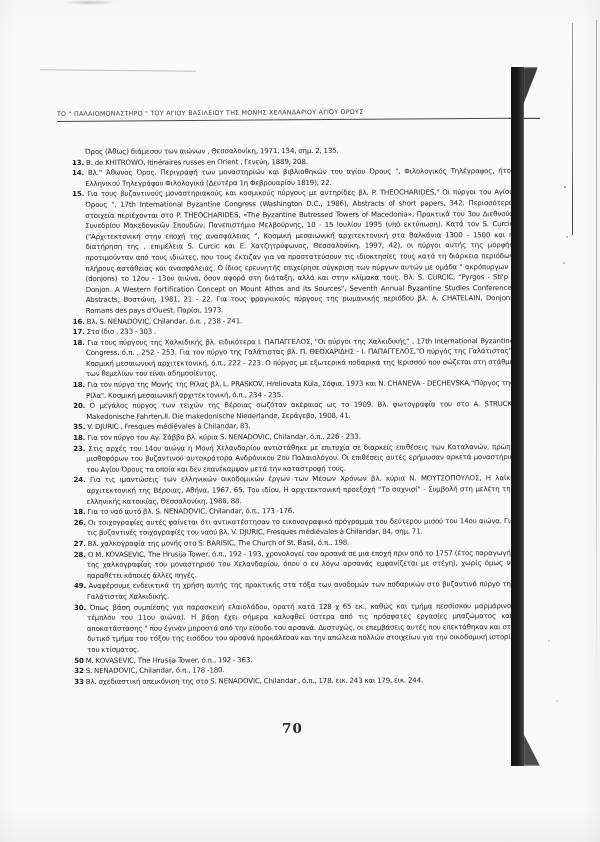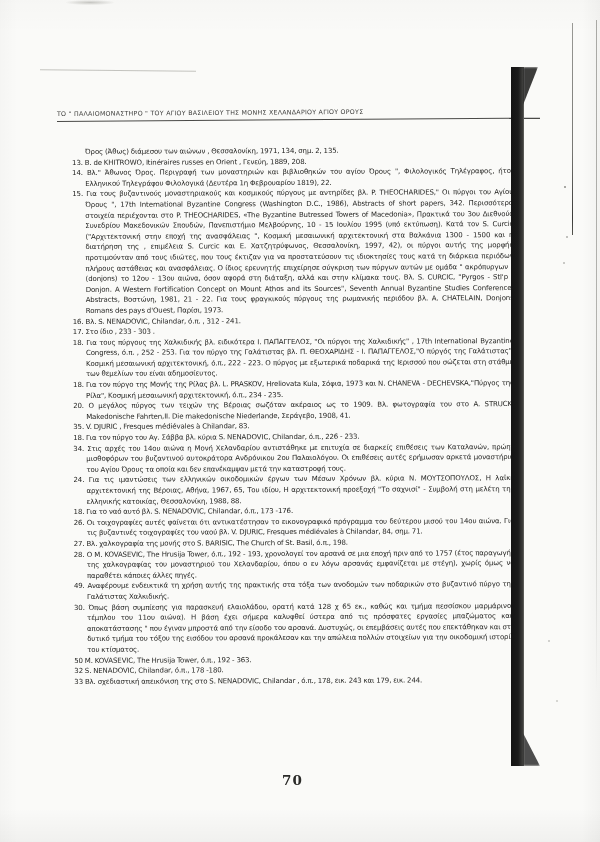--- a/index.html
+++ b/index.html
@@ -20,23 +20,23 @@
     white-space:nowrap;
   }
   .content{
     position:absolute;left:72px;top:147px;width:441px;
     font-size:7px;line-height:10.6px;letter-spacing:-0.12px;word-spacing:-0.2px;
     text-align:justify;color:#1d1d1b;
     transform:rotate(-0.25deg);transform-origin:left top;
   }
   .cont-line{margin:0 0 0 0;padding-left:13px;}
   .fn{padding-left:13px;text-indent:-13px;}
-  .fn-num{font-weight:normal;}
+  .fn-num{font-weight:bold;}
   .pagenum{
-    position:absolute;left:282px;top:772px;
+    position:absolute;left:282px;top:720px;
     font-family:"DejaVu Serif", serif;font-weight:bold;
     font-size:13.5px;color:#2a2a28;letter-spacing:1px;
   }
   
   .streak{
     position:absolute;left:511px;top:67px;width:13px;height:699px;
     background:linear-gradient(90deg,#141414 0%,#1b1b1b 55%,#3e3e3c 90%,#6a6a66 100%);
     filter:blur(0.4px);
   }
   .streak-flare-top{
@@ -79,28 +79,28 @@
 <div class="diag-line"></div>
 
 <div class="header">ΤΟ " ΠΑΛΑΙΟΜΟΝΑΣΤΗΡΟ " ΤΟΥ ΑΓΙΟΥ ΒΑΣΙΛΕΙΟΥ ΤΗΣ ΜΟΝΗΣ ΧΕΛΑΝΔΑΡΙΟΥ ΑΓΙΟΥ ΟΡΟΥΣ</div>
 
 <div class="content">
   <p class="cont-line">Όρος (Άθως) διάμεσου των αιώνων , Θεσσαλονίκη, 1971, 134, σημ. 2, 135.</p>
   <div id="footnote-list">
       <div class="fn"><span class="fn-num">13.</span><span> B. de KHITROWO, Itinéraires russes en Orient , Γενεύη, 1889, 208.</span></div>
       <div class="fn"><span class="fn-num">14.</span><span> Βλ." Άθωνος Όρος. Περιγραφή των μοναστηριών και βιβλιοθηκών του αγίου Όρους ", Φιλολογικός Τηλέγραφος, ήτοι Ελληνικού Τηλεγράφου Φιλολογικά (Δευτέρα 1η Φεβρουαρίου 1819), 22.</span></div>
       <div class="fn"><span class="fn-num">15.</span><span> Για τους βυζαντινούς μοναστηριακούς και κοσμικούς πύργους με αντηρίδες βλ. P. THEOCHARIDES," Οι πύργοι του Αγίου Όρους ", 17th International Byzantine Congress (Washington D.C., 1986), Abstracts of short papers, 342. Περισσότερα στοιχεία περιέχονται στο P. THEOCHARIDES, «The Byzantine Butressed Towers of Macedonia», Πρακτικά του 3ου Διεθνούς Συνεδρίου Μακεδονικών Σπουδών, Πανεπιστήμιο Μελβούρνης, 10 - 15 Ιουλίου 1995 (υπό εκτύπωση). Κατά τον S. Curcic ("Αρχιτεκτονική στην εποχή της ανασφάλειας ", Κοσμική μεσαιωνική αρχιτεκτονική στα Βαλκάνια 1300 - 1500 και η διατήρηση της , επιμέλεια S. Curcic και E. Χατζητρύφωνος, Θεσσαλονίκη, 1997, 42), οι πύργοι αυτής της μορφής προτιμούνταν από τους ιδιώτες, που τους έκτιζαν για να προστατεύσουν τις ιδιοκτησίες τους κατά τη διάρκεια περιόδων πλήρους αστάθειας και ανασφάλειας. Ο ίδιος ερευνητής επιχείρησε σύγκριση των πύργων αυτών με ομάδα " ακρόπυργων " (donjons) το 12ου - 13ου αιώνα, όσον αφορά στη διάταξη, αλλά και στην κλίμακα τους. Βλ. S. CURCIC, "Pyrgos - Stl'p - Donjon. A Western Fortification Concept on Mount Athos and its Sources", Seventh Annual Byzantine Studies Conference, Abstracts, Βοστώνη, 1981, 21 - 22. Για τους φραγκικούς πύργους της ρωμανικής περιόδου βλ. A. CHATELAIN, Donjons Romans des pays d'Ouest, Παρίσι, 1973.</span></div>
-      <div class="fn"><span class="fn-num">16.</span><span> Βλ. S. NENADOVIC, Chilandar, ό.π. , 312 - 241.</span></div>
+      <div class="fn"><span class="fn-num">16.</span><span> Βλ. S. NENADOVIC, Chilandar, ό.π. , 238 - 241.</span></div>
       <div class="fn"><span class="fn-num">17.</span><span> Στο ίδιο , 233 - 303 .</span></div>
       <div class="fn"><span class="fn-num">18.</span><span> Για τους πύργους της Χαλκιδικής βλ. ειδικότερα Ι. ΠΑΠΑΓΓΕΛΟΣ, "Οι πύργοι της Χαλκιδικής" , 17th International Byzantine Congress, ό.π. , 252 - 253. Για τον πύργο της Γαλάτιστας βλ. Π. ΘΕΟΧΑΡΙΔΗΣ - Ι. ΠΑΠΑΓΓΕΛΟΣ,"Ο πύργός της Γαλάτιστας", Κοσμική μεσαιωνική αρχιτεκτονική, ό.π., 222 - 223. Ο πύργος με εξωτερικά ποδαρικά της Ιερισσού που σώζεται στη στάθμη των θεμελίων του είναι αδημοσίευτος.</span></div>
       <div class="fn"><span class="fn-num">18.</span><span> Για τον πύργο της Μονής της Ρίλας βλ. L. PRASKOV, Hreliovata Kula, Σόφια, 1973 και N. CHANEVA - DECHEVSKA,"Πύργος της Ρίλα", Κοσμική μεσαιωνική αρχιτεκτονική, ό.π., 234 - 235.</span></div>
       <div class="fn"><span class="fn-num">20.</span><span> Ο μεγάλος πύργος των τειχών της Βέροιας σωζόταν ακέραιος ως το 1909. Βλ. φωτογραφία του στο A. STRUCK, Makedonische Fahrten,II. Die makedonische Niederlande, Σεράγεβο, 1908, 41.</span></div>
       <div class="fn"><span class="fn-num">35.</span><span> V. DJURIC , Fresques médiévales à Chilandar, 83.</span></div>
       <div class="fn"><span class="fn-num">18.</span><span> Για τον πύργο του Αγ. Σάββα βλ. κύρια S. NENADOVIC, Chilandar, ό.π., 226 - 233.</span></div>
-      <div class="fn"><span class="fn-num">34.</span><span> Στις αρχές του 14ου αιώνα η Μονή Χελανδαρίου αντιστάθηκε με επιτυχία σε διαρκείς επιθέσεις των Καταλανών, πρώην μισθοφόρων του βυζαντινού αυτοκράτορα Ανδρόνικου 2ου Παλαιολόγου. Οι επιθέσεις αυτές ερήμωσαν αρκετά μοναστήρια του Αγίου Όρους τα οποία και δεν επανέκαμψαν μετά την καταστροφή τους.</span></div>
+      <div class="fn"><span class="fn-num">23.</span><span> Στις αρχές του 14ου αιώνα η Μονή Χελανδαρίου αντιστάθηκε με επιτυχία σε διαρκείς επιθέσεις των Καταλανών, πρώην μισθοφόρων του βυζαντινού αυτοκράτορα Ανδρόνικου 2ου Παλαιολόγου. Οι επιθέσεις αυτές ερήμωσαν αρκετά μοναστήρια του Αγίου Όρους τα οποία και δεν επανέκαμψαν μετά την καταστροφή τους.</span></div>
       <div class="fn"><span class="fn-num">24.</span><span> Για τις ιμαντώσεις των ελληνικών οικοδομικών έργων των Μέσων Χρόνων βλ. κύρια Ν. ΜΟΥΤΣΟΠΟΥΛΟΣ, Η λαϊκή αρχιτεκτονική της Βέροιας, Αθήνα, 1967, 65, Του ιδίου, Η αρχιτεκτονική προεξοχή "Το σαχνισί" - Συμβολή στη μελέτη της ελληνικής κατοικίας, Θεσσαλονίκη, 1988, 88.</span></div>
       <div class="fn"><span class="fn-num">18.</span><span> Για το ναό αυτό βλ. S. NENADOVIC, Chilandar, ό.π., 173 -176.</span></div>
       <div class="fn"><span class="fn-num">26.</span><span> Οι τοιχογραφίες αυτές φαίνεται ότι αντικατέστησαν το εικονογραφικό πρόγραμμα του δεύτερου μισού του 14ου αιώνα. Για τις βυζαντινές τοιχογραφίες του ναού βλ. V. DJURIC, Fresques médiévales à Chilandar, 84, σημ. 71.</span></div>
       <div class="fn"><span class="fn-num">27.</span><span> Βλ. χαλκογραφία της μονής στο S. BARISIC, The Church of St. Basil, ό.π., 198.</span></div>
       <div class="fn"><span class="fn-num">28.</span><span> Ο M. KOVASEVIC, The Hrusija Tower,  ό.π., 192 - 193, χρονολογεί τον αρσανά σε μια εποχή πριν από το 1757 (έτος παραγωγής της χαλκογραφίας του μοναστηριού του Χελανδαρίου, όπου ο εν λόγω αρσανάς εμφανίζεται με στέγη), χωρίς όμως να παραθέτει κάποιες άλλες πηγές.</span></div>
       <div class="fn"><span class="fn-num">49.</span><span> Αναφέρουμε ενδεικτικά τη χρήση αυτής της πρακτικής στα τόξα των ανοδομών των ποδαρικών στο βυζαντινό πύργο της Γαλάτιστας Χαλκιδικής.</span></div>
       <div class="fn"><span class="fn-num">30.</span><span> Όπως βάση συμπίεσης για παρασκευή ελαιολάδου, ορατή κατά 128 χ 65 εκ., καθώς και τμήμα πεσσίσκου μαρμάρινου τέμπλου του 11ου αιώνα). Η βάση έχει σήμερα καλυφθεί ύστερα από τις πρόσφατες εργασίες μπαζώματος και" αποκατάστασης " που έγιναν μπροστά από την είσοδο του αρσανά. Δυστυχώς, οι επεμβάσεις αυτές που επεκτάθηκαν και στο δυτικό τμήμα του τόξου της εισόδου του αρσανά προκάλεσαν και την απώλεια πολλών στοιχείων για την οικοδομική ιστορία του κτίσματος.</span></div>
       <div class="fn"><span class="fn-num">50</span><span> M. KOVASEVIC, The Hrusija Tower, ό.π., 192 - 363.</span></div>
       <div class="fn"><span class="fn-num">32</span><span> S. NENADOVIC, Chilandar, ό.π., 178 -180.</span></div>
       <div class="fn"><span class="fn-num">33</span><span> Βλ. σχεδιαστική απεικόνιση της στο S. NENADOVIC, Chilandar , ό.π., 178, εικ. 243 και 179, εικ. 244.</span></div>

